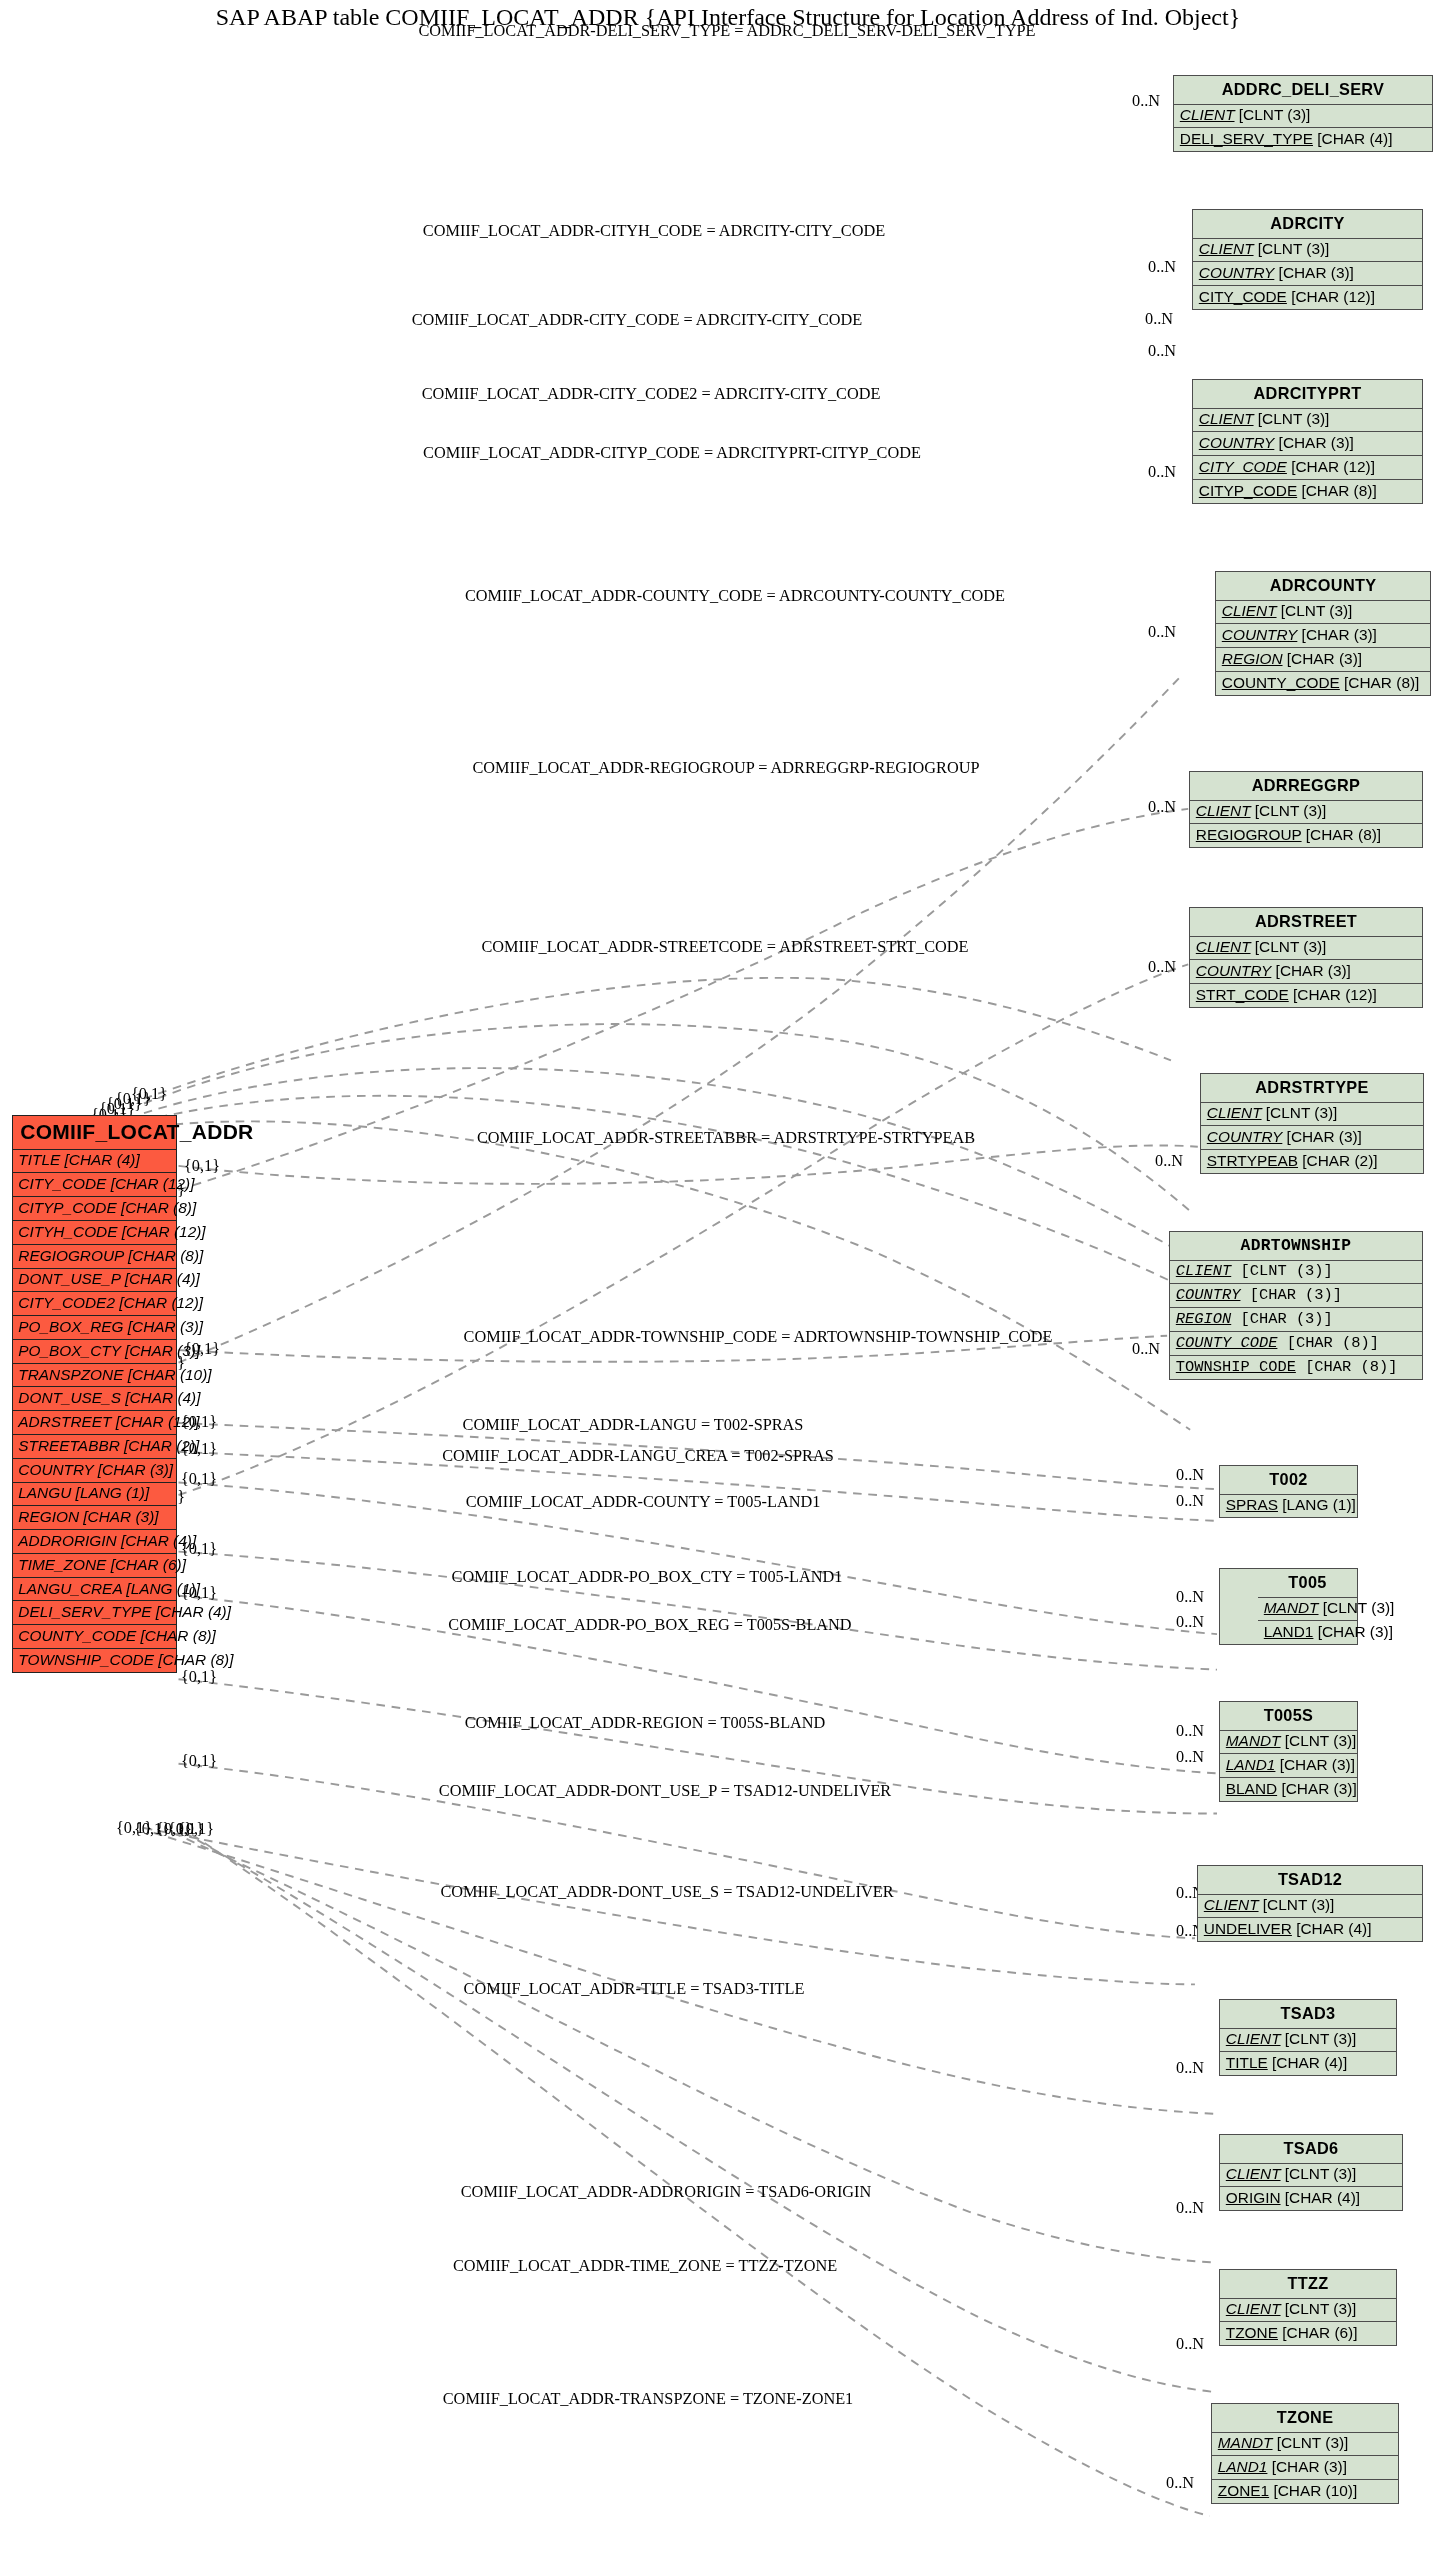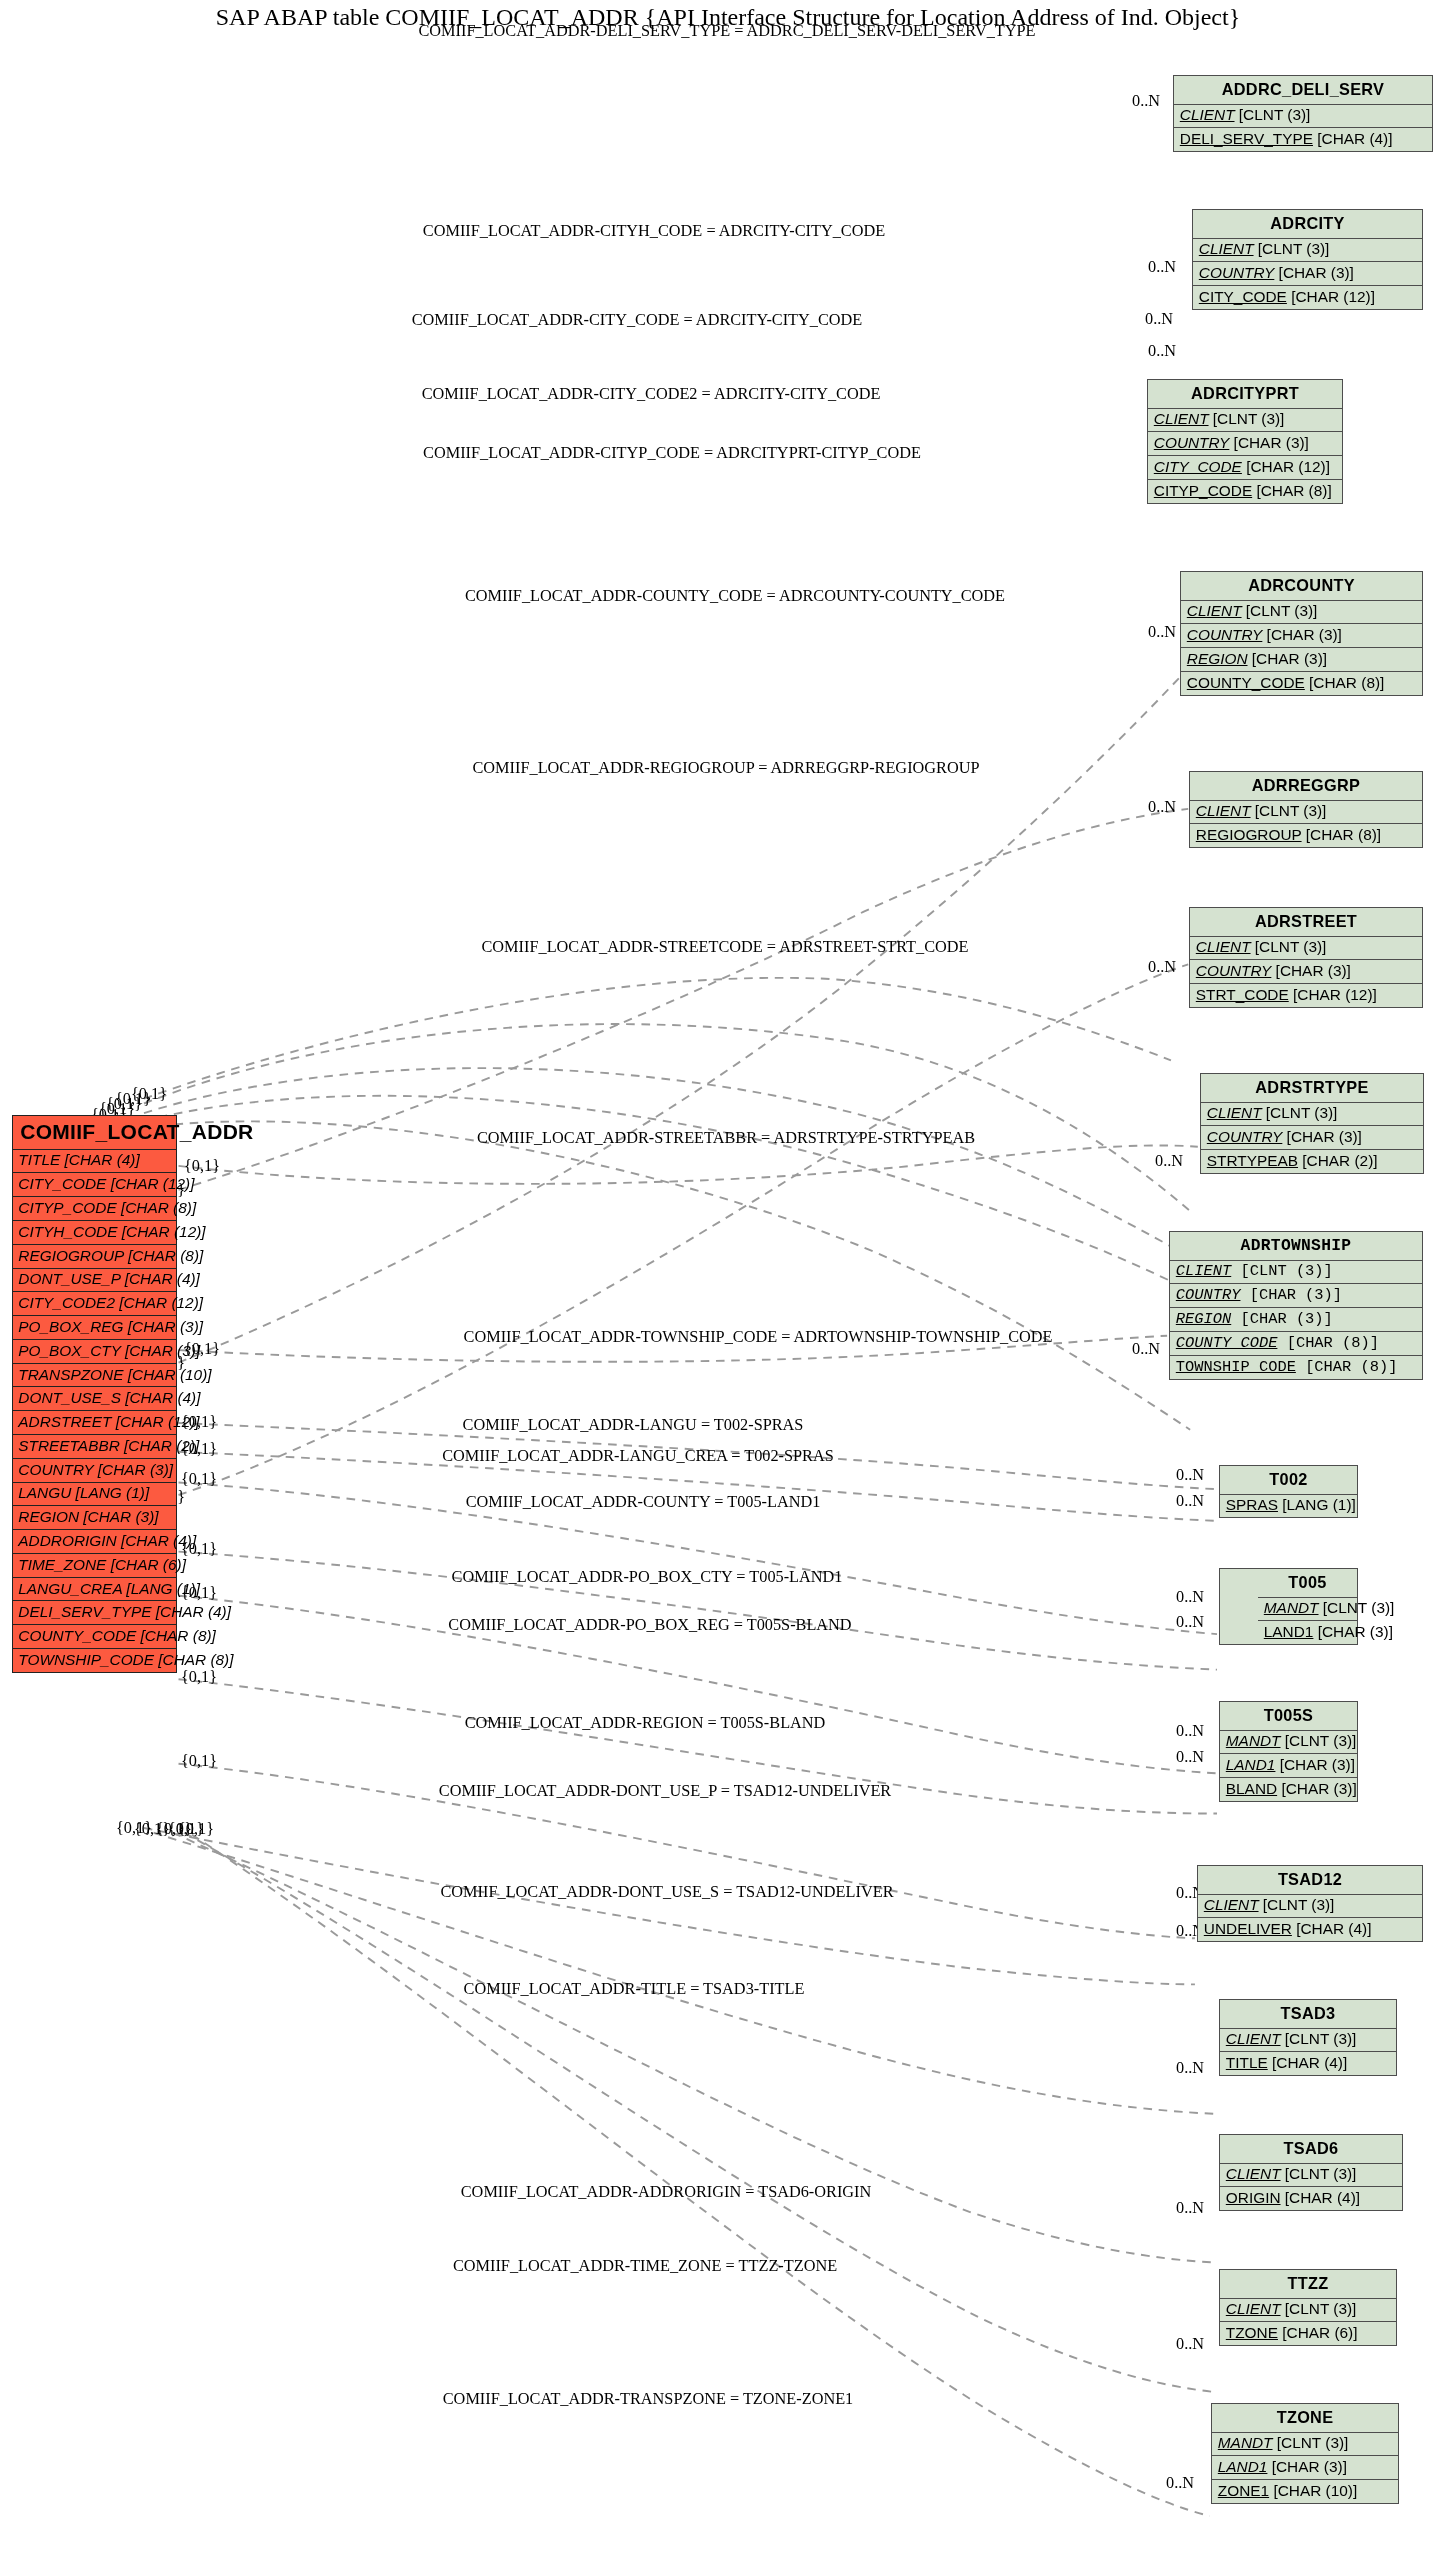--- a/index.html
+++ b/index.html
@@ -168,28 +168,28 @@
         <div class="ent-title">ADDRC_DELI_SERV</div>
         <div class="ent-field"><span class="fname key-it">CLIENT</span> <span>[CLNT (3)]</span></div>
         <div class="ent-field"><span class="fname key-ul">DELI_SERV_TYPE</span> <span>[CHAR (4)]</span></div>
       </div>
       <div class="entity" style="left: 1192px; top: 209px; width: 231px;">
         <div class="ent-title">ADRCITY</div>
         <div class="ent-field"><span class="fname key-it">CLIENT</span> <span>[CLNT (3)]</span></div>
         <div class="ent-field"><span class="fname key-it">COUNTRY</span> <span>[CHAR (3)]</span></div>
         <div class="ent-field"><span class="fname key-ul">CITY_CODE</span> <span>[CHAR (12)]</span></div>
       </div>
-      <div class="entity" style="left: 1147px; top: 379px; width: 196px;">
+      <div class="entity" style="left: 1192px; top: 379px; width: 231px;">
         <div class="ent-title">ADRCITYPRT</div>
         <div class="ent-field"><span class="fname key-it">CLIENT</span> <span>[CLNT (3)]</span></div>
         <div class="ent-field"><span class="fname key-it">COUNTRY</span> <span>[CHAR (3)]</span></div>
         <div class="ent-field"><span class="fname key-it">CITY_CODE</span> <span>[CHAR (12)]</span></div>
         <div class="ent-field"><span class="fname key-ul">CITYP_CODE</span> <span>[CHAR (8)]</span></div>
       </div>
-      <div class="entity" style="left: 1180px; top: 571px; width: 243px;">
+      <div class="entity" style="left: 1215px; top: 571px; width: 216px;">
         <div class="ent-title">ADRCOUNTY</div>
         <div class="ent-field"><span class="fname key-it">CLIENT</span> <span>[CLNT (3)]</span></div>
         <div class="ent-field"><span class="fname key-it">COUNTRY</span> <span>[CHAR (3)]</span></div>
         <div class="ent-field"><span class="fname key-it">REGION</span> <span>[CHAR (3)]</span></div>
         <div class="ent-field"><span class="fname key-ul">COUNTY_CODE</span> <span>[CHAR (8)]</span></div>
       </div>
       <div class="entity" style="left: 1189px; top: 771px; width: 234px;">
         <div class="ent-title">ADRREGGRP</div>
         <div class="ent-field"><span class="fname key-it">CLIENT</span> <span>[CLNT (3)]</span></div>
         <div class="ent-field"><span class="fname key-ul">REGIOGROUP</span> <span>[CHAR (8)]</span></div>

